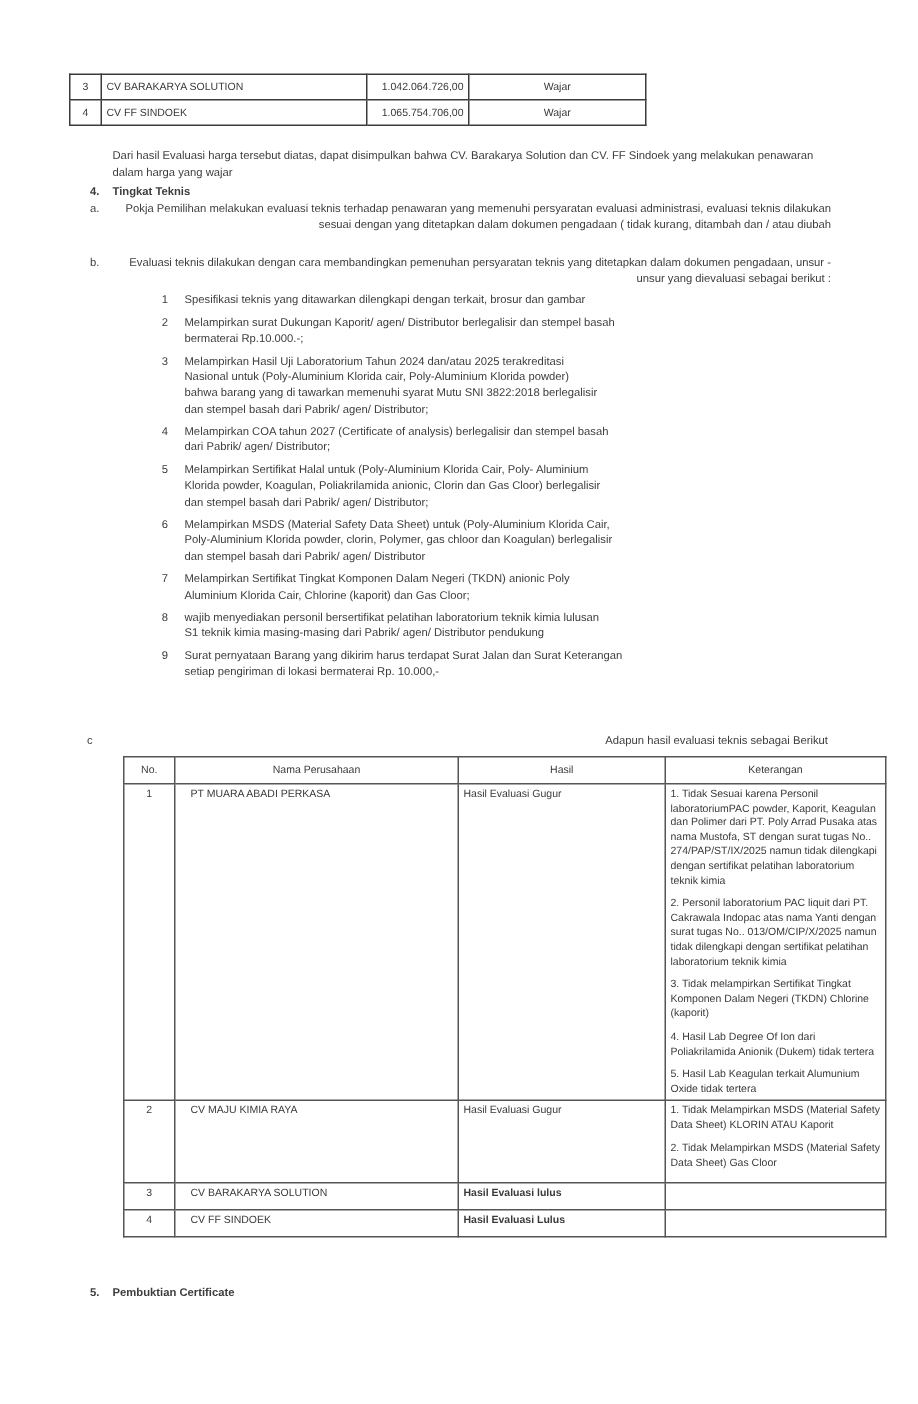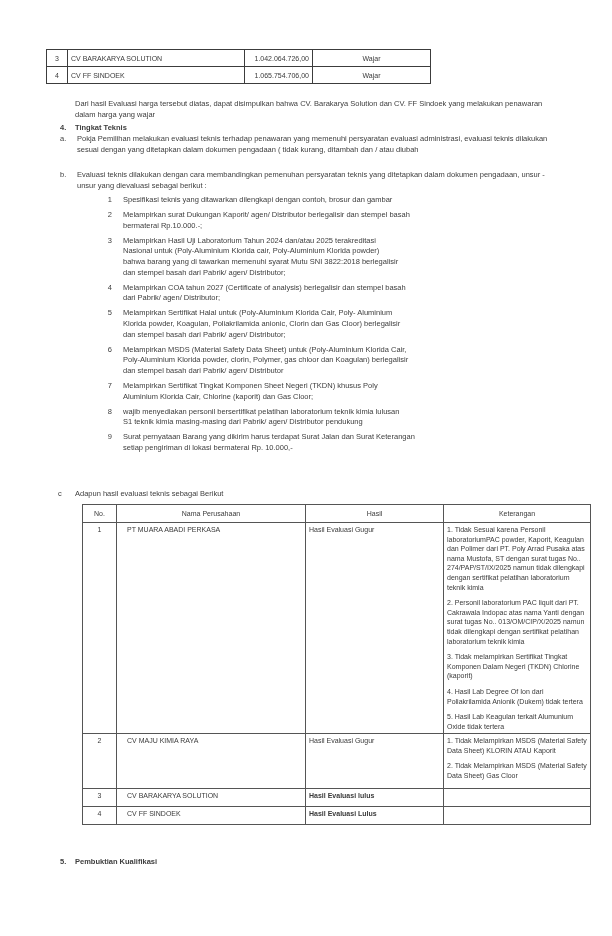--- a/index.html
+++ b/index.html
@@ -36,21 +36,21 @@
   .conclusion { position:absolute; top:99px; left:75px; width:482px; }
   .sec-heading { position:absolute; display:flex; font-weight:bold; font-size:7.5px; line-height:10.6px; }
   .sec4 { top:123px; left:60px; }
   .sec5 { top:857px; left:60px; }
   .sec-num { width:15px; flex:0 0 15px; }
   .letter-item { position:absolute; display:flex; font-size:7.5px; line-height:10.6px; }
   .item-a { top:134px; left:60px; width:494px; }
   .item-b { top:170px; left:60px; width:494px; }
   .item-c { top:489px; left:58px; width:494px; }
   .letter-label { width:17px; flex:0 0 17px; }
-  .letter-text { flex:1; }
+  .letter-text { flex:1;text-align:right; }
   
   .req-list { position:absolute; top:195px; left:94px; width:390px; }
   .req-item { display:flex; margin-bottom:4.5px; font-size:7.5px; line-height:10.6px; }
   .req-no { width:18px; flex:0 0 18px; text-align:right; padding-right:11px; }
   .req-text { flex:1; white-space:pre-line; }
   
   .eval-table {
     position:absolute; top:504px; left:82px; width:488px;
     border-collapse:collapse; table-layout:fixed;
     font-size:7px; line-height:9.6px; color:#3a3a3a;
@@ -110,21 +110,21 @@
   </div>
 
   <div class="letter-item item-b">
     <span class="letter-label">b.</span>
     <span class="letter-text">Evaluasi teknis dilakukan dengan cara membandingkan pemenuhan persyaratan teknis yang ditetapkan dalam dokumen pengadaan, unsur - unsur yang dievaluasi sebagai berikut :</span>
   </div>
 
   <div class="req-list">
     <div class="req-item">
       <span class="req-no">1</span>
-      <span class="req-text">Spesifikasi teknis yang ditawarkan dilengkapi dengan contoh, brosur dan gambar</span>
+      <span class="req-text">Spesifikasi teknis yang ditawarkan dilengkapi dengan terkait, brosur dan gambar</span>
     </div>
     <div class="req-item">
       <span class="req-no">2</span>
       <span class="req-text">Melampirkan surat Dukungan Kaporit/ agen/ Distributor berlegalisir dan stempel basah
 bermaterai Rp.10.000.-;</span>
     </div>
     <div class="req-item">
       <span class="req-no">3</span>
       <span class="req-text">Melampirkan Hasil Uji Laboratorium Tahun 2024 dan/atau 2025 terakreditasi
 Nasional untuk (Poly-Aluminium Klorida cair, Poly-Aluminium Klorida powder)
@@ -143,21 +143,21 @@
 dan stempel basah dari Pabrik/ agen/ Distributor;</span>
     </div>
     <div class="req-item">
       <span class="req-no">6</span>
       <span class="req-text">Melampirkan MSDS (Material Safety Data Sheet) untuk (Poly-Aluminium Klorida Cair,
 Poly-Aluminium Klorida powder, clorin, Polymer, gas chloor dan Koagulan) berlegalisir
 dan stempel basah dari Pabrik/ agen/ Distributor</span>
     </div>
     <div class="req-item">
       <span class="req-no">7</span>
-      <span class="req-text">Melampirkan Sertifikat Tingkat Komponen Sheet Negeri (TKDN) khusus Poly
+      <span class="req-text">Melampirkan Sertifikat Tingkat Komponen Dalam Negeri (TKDN) anionic Poly
 Aluminium Klorida Cair, Chlorine (kaporit) dan Gas Cloor;</span>
     </div>
     <div class="req-item">
       <span class="req-no">8</span>
       <span class="req-text">wajib menyediakan personil bersertifikat pelatihan laboratorium teknik kimia lulusan
 S1 teknik kimia masing-masing dari Pabrik/ agen/ Distributor pendukung</span>
     </div>
     <div class="req-item">
       <span class="req-no">9</span>
       <span class="req-text">Surat pernyataan Barang yang dikirim harus terdapat Surat Jalan dan Surat Keterangan
@@ -211,16 +211,16 @@
         <td class="e-no">4</td>
         <td class="e-comp">CV FF SINDOEK</td>
         <td class="bold">Hasil Evaluasi Lulus</td>
         <td></td>
       </tr>
     </tbody>
   </table>
 
   <div class="sec-heading sec5">
     <span class="sec-num">5.</span>
-    <span>Pembuktian Kualifikasi</span>
+    <span>Pembuktian Certificate</span>
   </div>
 
 </div>
 
 </body></html>

